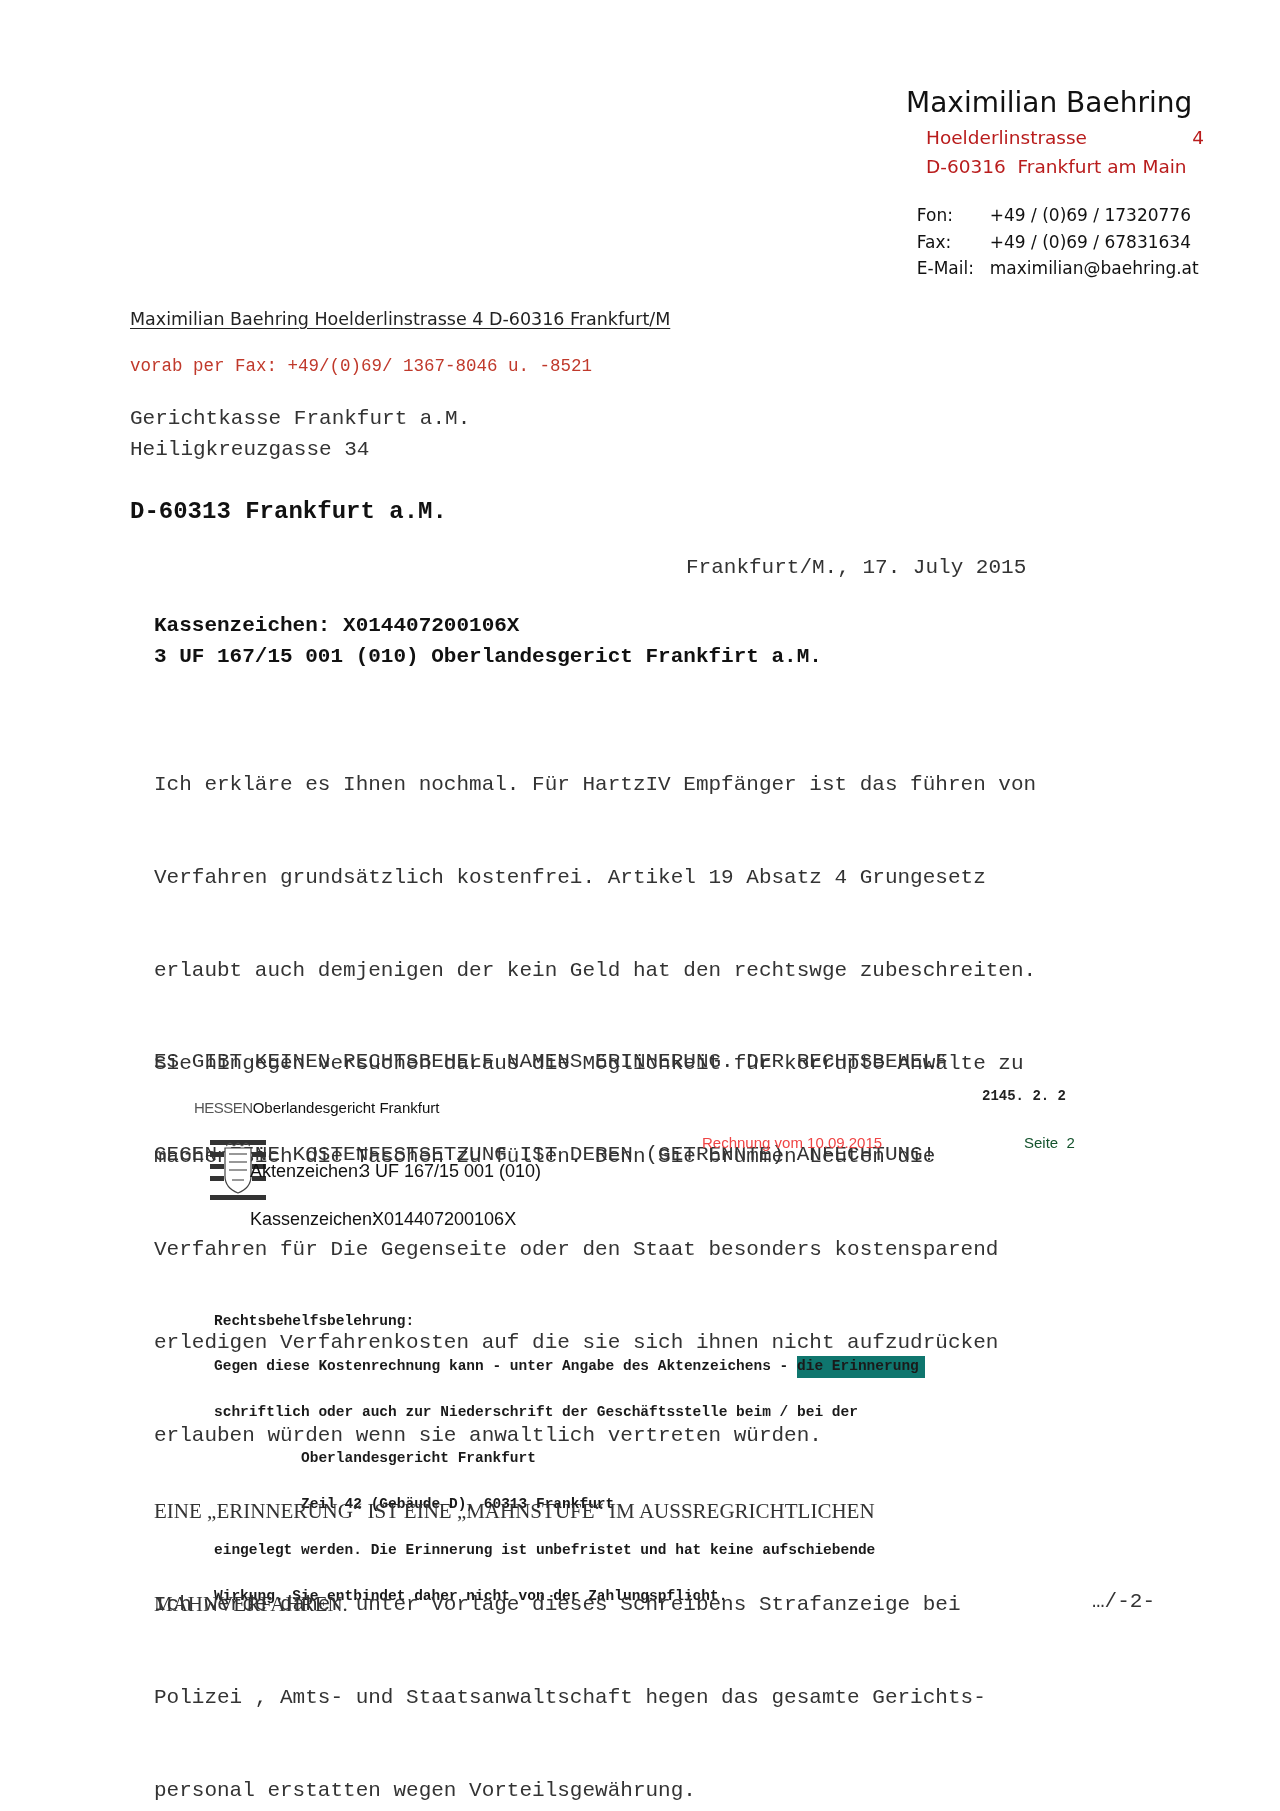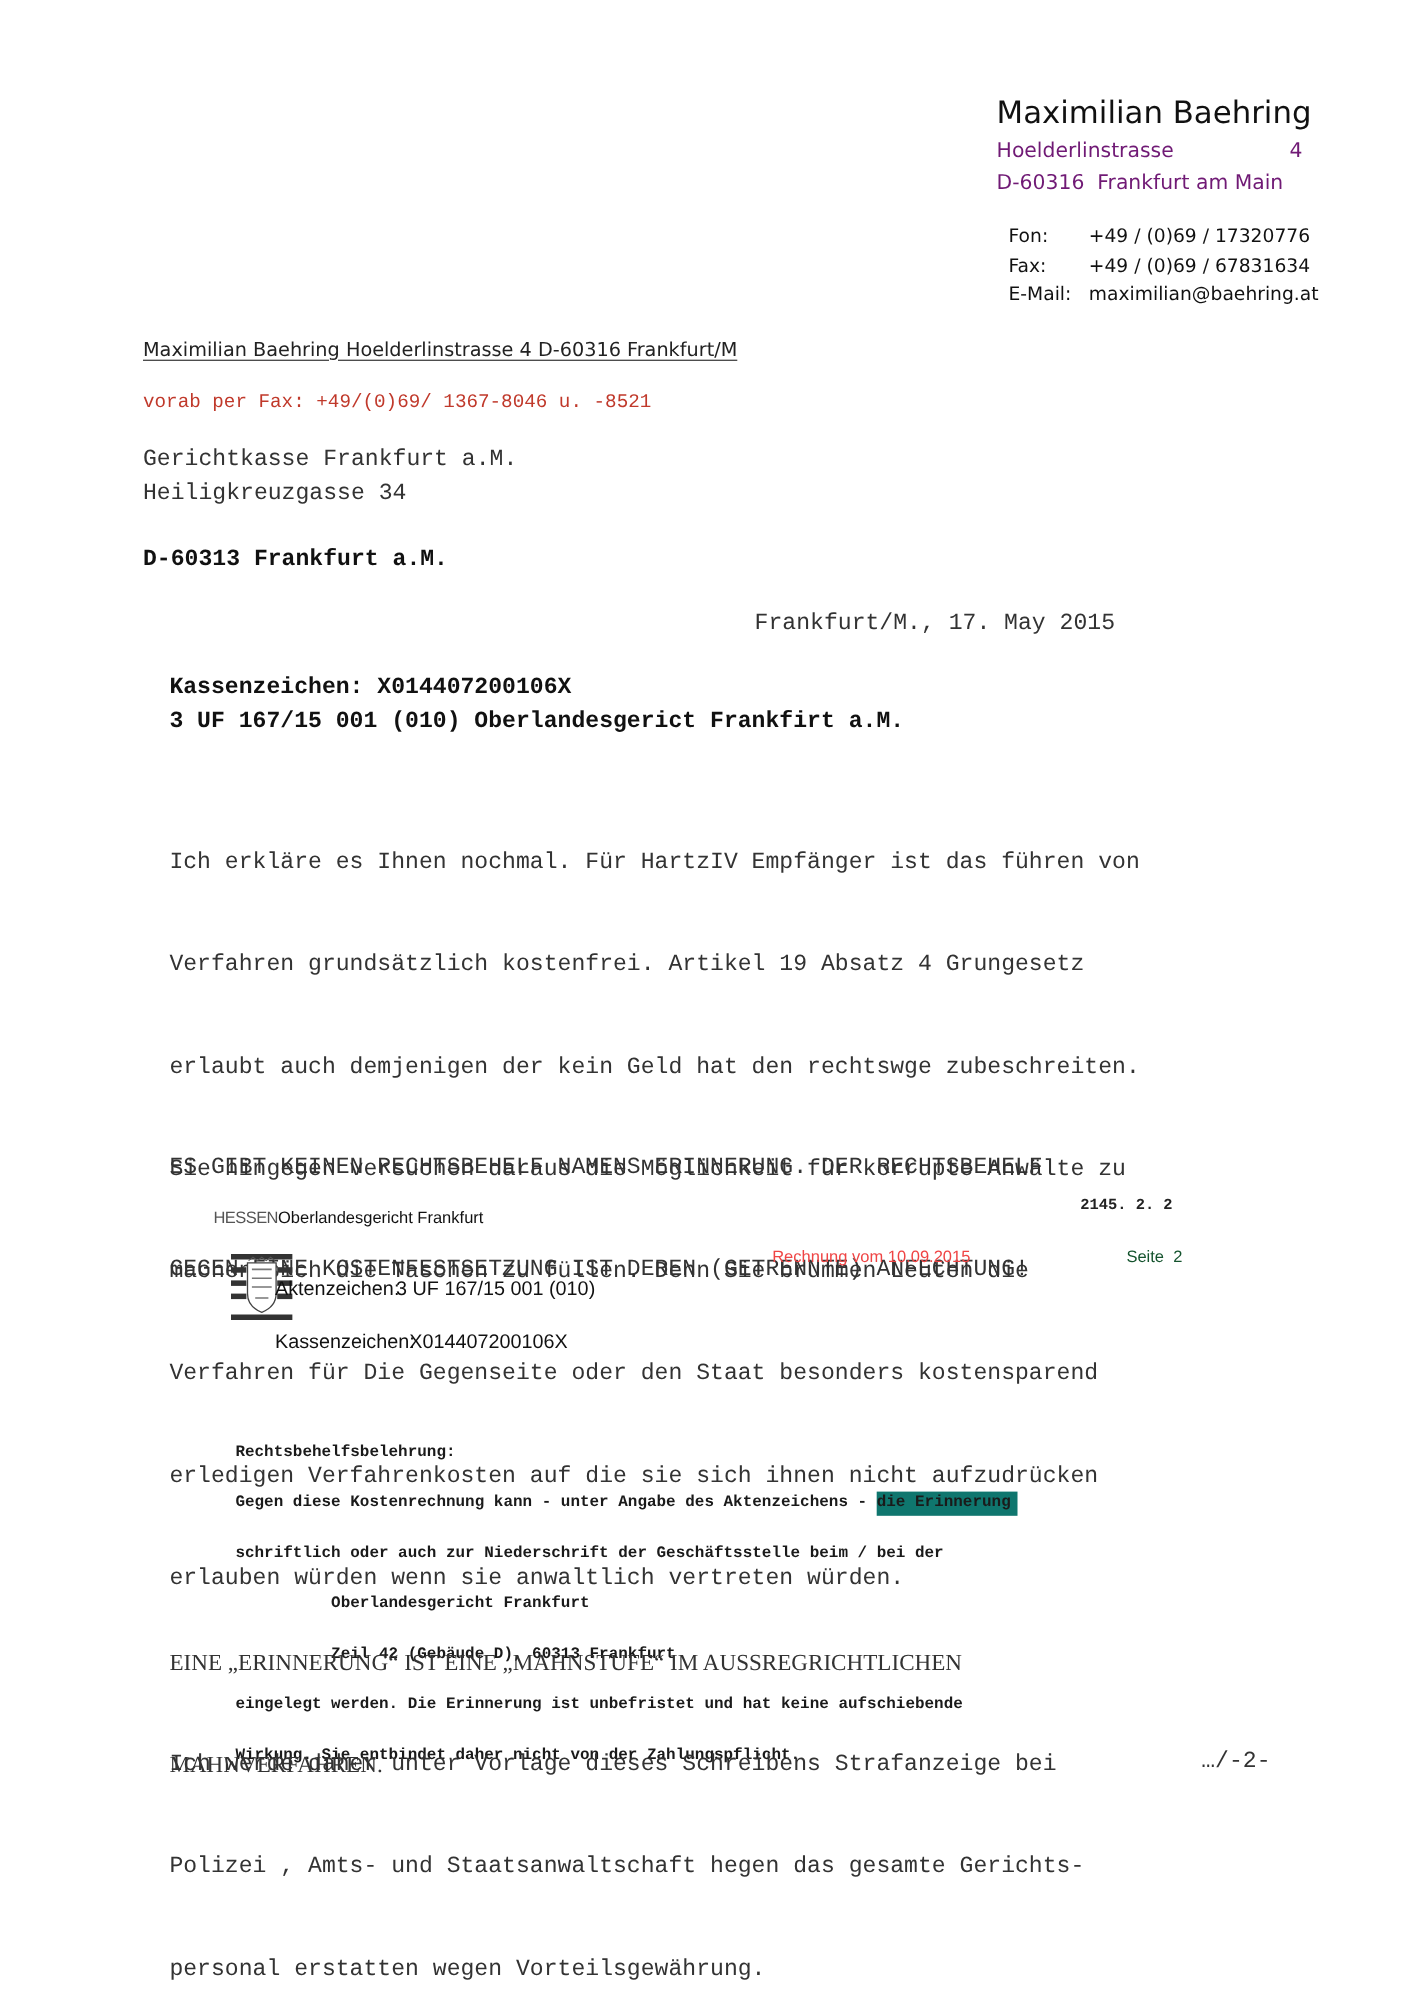--- a/index.html
+++ b/index.html
@@ -4,29 +4,29 @@
 <style>
   html, body { margin:0; padding:0; background:#ffffff; }
   body { width:1280px; height:1811px; position:relative; overflow:hidden; color:#1a1a1a; }
   .abs { position:absolute; white-space:pre; }
   .sans { font-family:"DejaVu Sans", "Liberation Sans", sans-serif; }
   .mono { font-family:"Liberation Mono", "DejaVu Sans Mono", monospace; }
 
   
   .lh { left:906px; width:278px; }
   .lh-name { top:86px; font-size:28px; color:#111; }
-  .lh-line { font-size:18.5px; color:#701a75; }
+  .lh-line { font-size:18.5px; color:#b91c1c;margin-left:20px; }
   .lh-row { display:flex; justify-content:space-between; }
   .lh-small { font-size:17px; color:#111; }
   .lh-label { display:inline-block; width:73px; }
 
   .sender { left:130px; top:309px; font-size:17.5px; color:#222; text-decoration:underline; text-underline-offset:3px; }
   .prefax { left:130px; top:356px; font-size:17.5px; color:#c0392b; }
   .recip { left:130px; font-size:21px; color:#333; }
-  .recip-bold { left:130px; font-size:21px; font-weight:bold; color:#111; }
+  .recip-bold { left:130px; font-size:24px; font-weight:bold; color:#111; }
   .date { left:686px; top:556px; font-size:21px; color:#333; }
   .ref { left:154px; font-size:21px; font-weight:bold; color:#111; }
 
   .para { left:154px; font-size:21px; color:#333; line-height:31px; }
 
   
   .inset { left:190px; top:1085px; width:900px; height:320px; }
   .inset .hdr-num { position:absolute; left:792px; top:3px; font-size:14px; font-weight:bold; font-family:"Liberation Mono", monospace; color:#222; }
   .inset .court { position:absolute; left:4px; top:14px; font-family:"Liberation Sans", sans-serif; font-size:15px; color:#111; }
   .inset .court .hessen { color:#555; letter-spacing:-0.5px; }
@@ -59,21 +59,21 @@
   <span class="lh-label">E-Mail:</span><span>maximilian@baehring.at</span>
 </div>
 
 <div class="abs sender sans">Maximilian Baehring Hoelderlinstrasse 4 D-60316 Frankfurt/M</div>
 <div class="abs prefax mono">vorab per Fax: +49/(0)69/ 1367-8046 u. -8521</div>
 
 <div class="abs recip mono" style="top:407px;">Gerichtkasse Frankfurt a.M.</div>
 <div class="abs recip mono" style="top:438px;">Heiligkreuzgasse 34</div>
 <div class="abs recip-bold mono" style="top:498px;">D-60313 Frankfurt a.M.</div>
 
-<div class="abs date mono">Frankfurt/M., 17. May 2015</div>
+<div class="abs date mono">Frankfurt/M., 17. July 2015</div>
 
 <div class="abs ref mono" style="top:614px;">Kassenzeichen: X014407200106X</div>
 <div class="abs ref mono" style="top:645px;">3 UF 167/15 001 (010) Oberlandesgerict Frankfirt a.M.</div>
 
 <div class="abs para mono" style="top:707px;">
   <div>Ich erkläre es Ihnen nochmal. Für HartzIV Empfänger ist das führen von</div>
   <div>Verfahren grundsätzlich kostenfrei. Artikel 19 Absatz 4 Grungesetz</div>
   <div>erlaubt auch demjenigen der kein Geld hat den rechtswge zubeschreiten.</div>
   <div>Sie hingegen versuchen daraus die Möglichkeit für korrupte Anwälte zu</div>
   <div>machen sich die Taschen zu füllen. Denn Sie brummen Leuten die</div>

